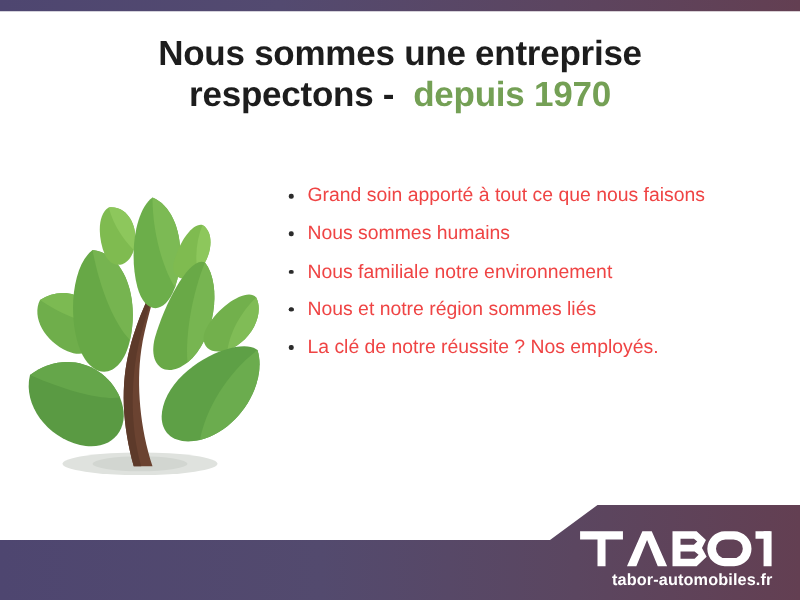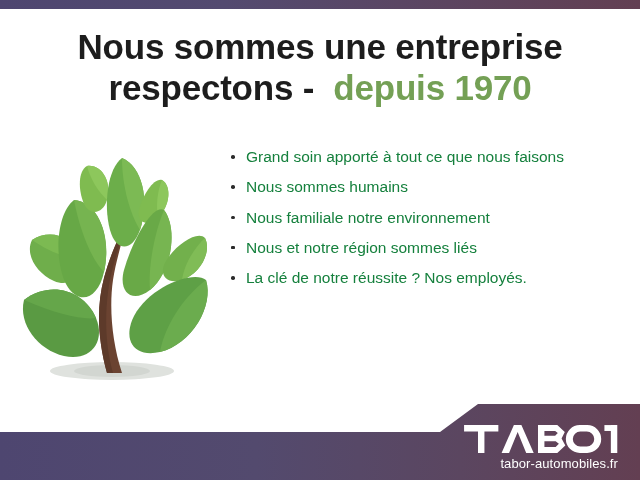--- a/index.html
+++ b/index.html
@@ -35,21 +35,21 @@
   }
 
   
   .heading {
     position: absolute;
     top: 26px;
     left: 0;
     width: 640px;
     text-align: center;
     line-height: 1.18;
-    font-size: 35px;
+    font-size: 28px;
     font-weight: bold;
     letter-spacing: -0.2px;
     color: #1d1d1d;
   }
   .heading .line {
     display: block;
     white-space: nowrap;
   }
   .heading .accent {
     color: #74a055;
@@ -66,21 +66,21 @@
     width: 400px;
     margin: 0;
     padding: 0;
     list-style: none;
   }
   .bullets li {
     position: relative;
     padding-left: 18px;
     margin-bottom: 12.5px;
     font-size: 15.5px;
-    color: #15803d;
+    color: #ef4444;
     line-height: 1.15;
     white-space: nowrap;
   }
   .bullets li .dot {
     position: absolute;
     left: 3px;
     top: 7px;
     width: 3.5px;
     height: 3.5px;
     border-radius: 50%;
@@ -96,20 +96,21 @@
     height: 236px;
   }
 
   
   .footer {
     position: absolute;
     left: 0;
     bottom: 0;
     width: 640px;
     height: 80px;
+    font-weight: bold;
   }
   .footer-shape {
     position: absolute;
     left: 0;
     top: 0;
     width: 640px;
     height: 80px;
   }
   .logo-block {
     position: absolute;

